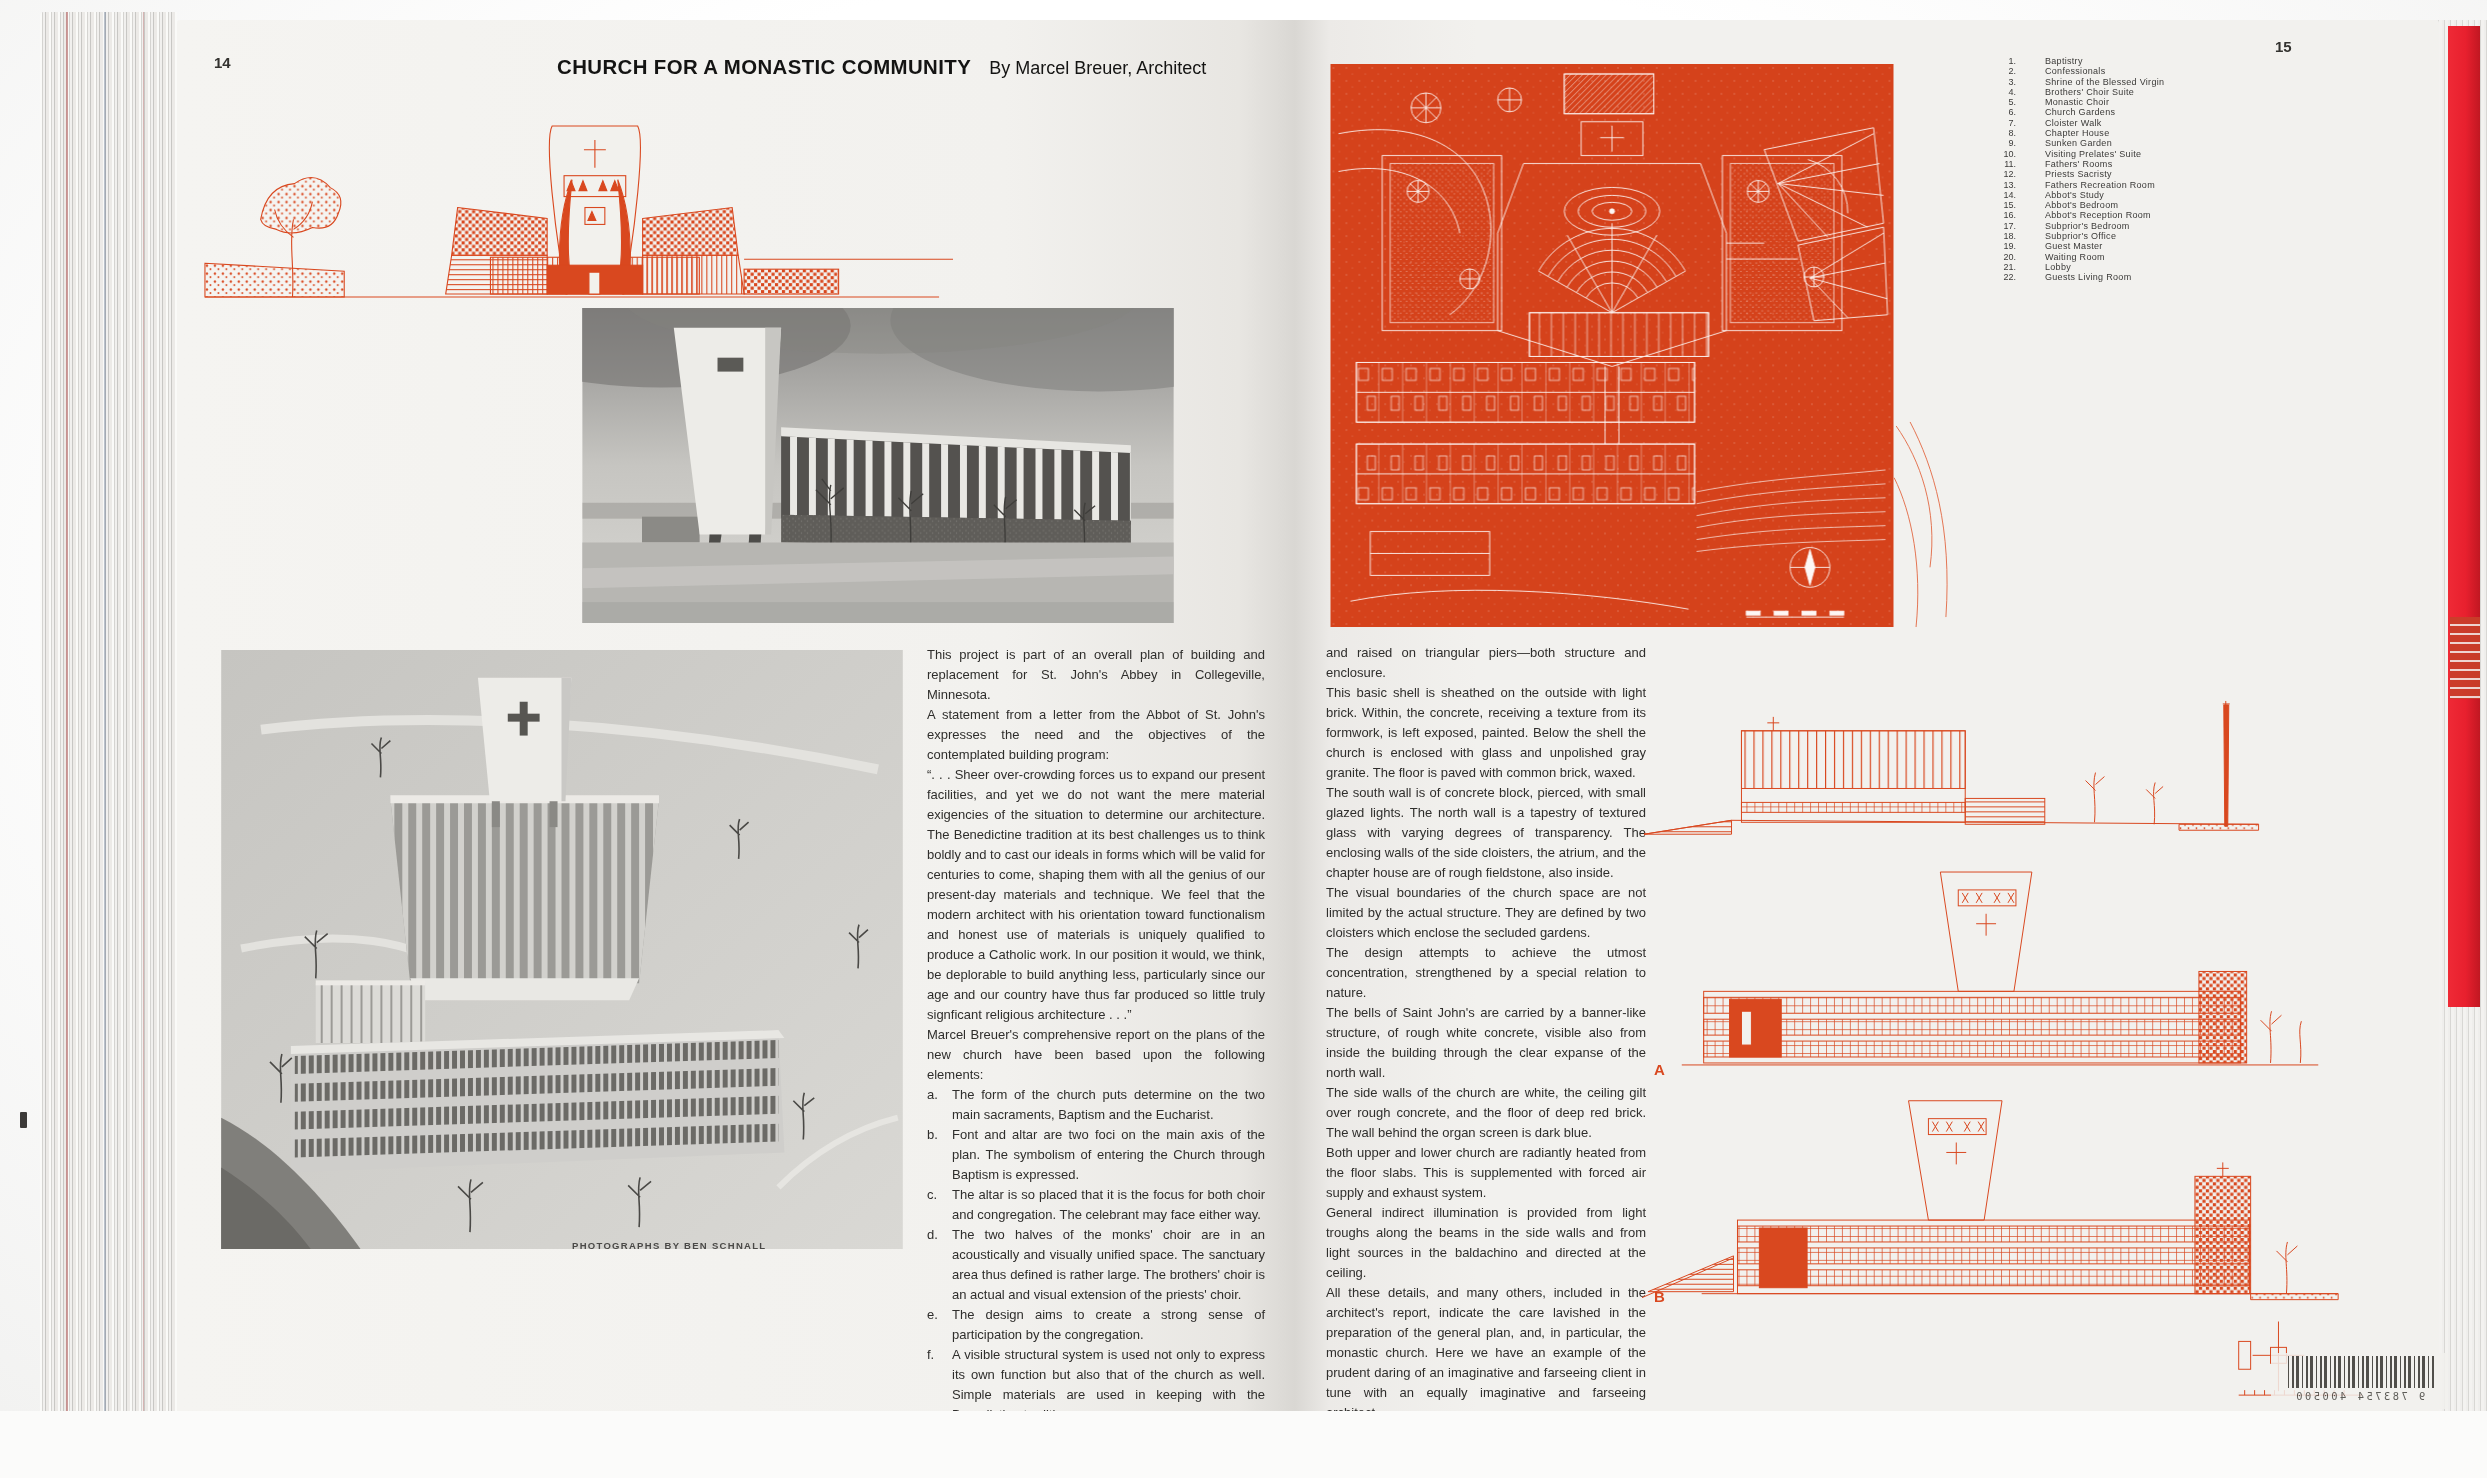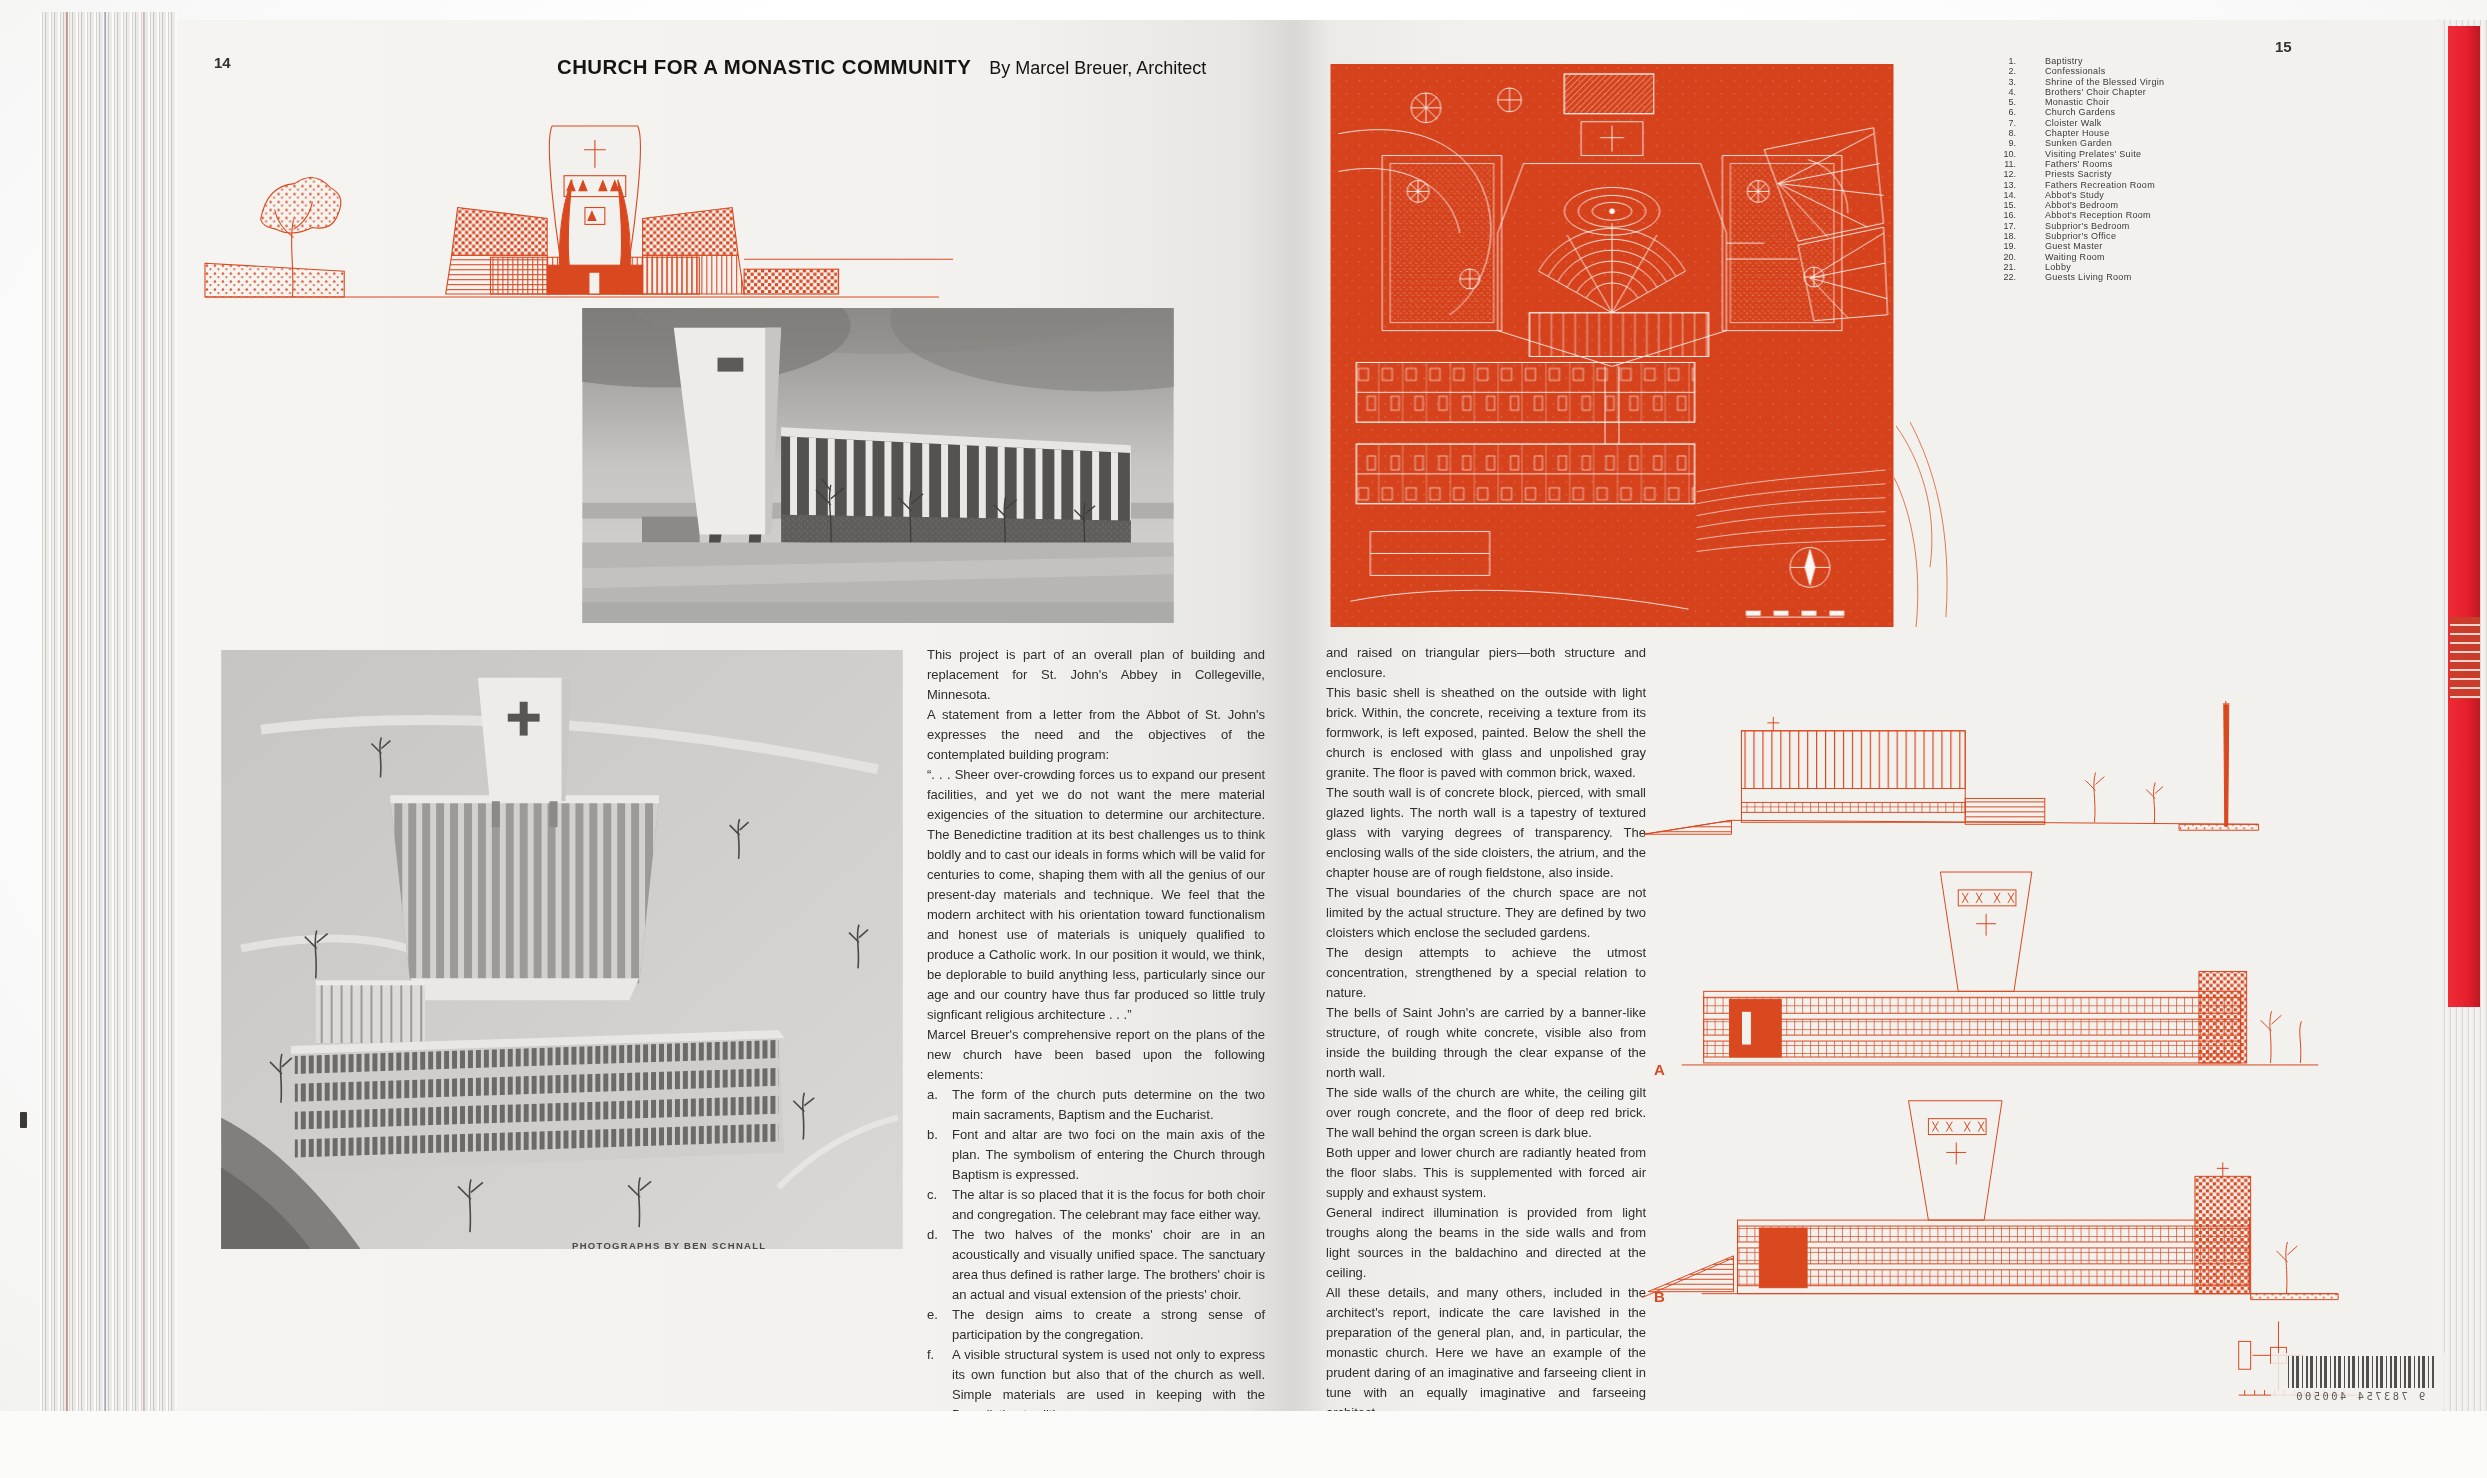--- a/index.html
+++ b/index.html
@@ -431,21 +431,21 @@
         <span class="legend-label">Confessionals</span>
       </div>
 
       <div class="legend-row">
         <span class="legend-num">3.</span>
         <span class="legend-label">Shrine of the Blessed Virgin</span>
       </div>
 
       <div class="legend-row">
         <span class="legend-num">4.</span>
-        <span class="legend-label">Brothers' Choir Chapter</span>
+        <span class="legend-label">Brothers' Choir Suite</span>
       </div>
 
       <div class="legend-row">
         <span class="legend-num">5.</span>
         <span class="legend-label">Monastic Choir</span>
       </div>
 
       <div class="legend-row">
         <span class="legend-num">6.</span>
         <span class="legend-label">Church Gardens</span>

